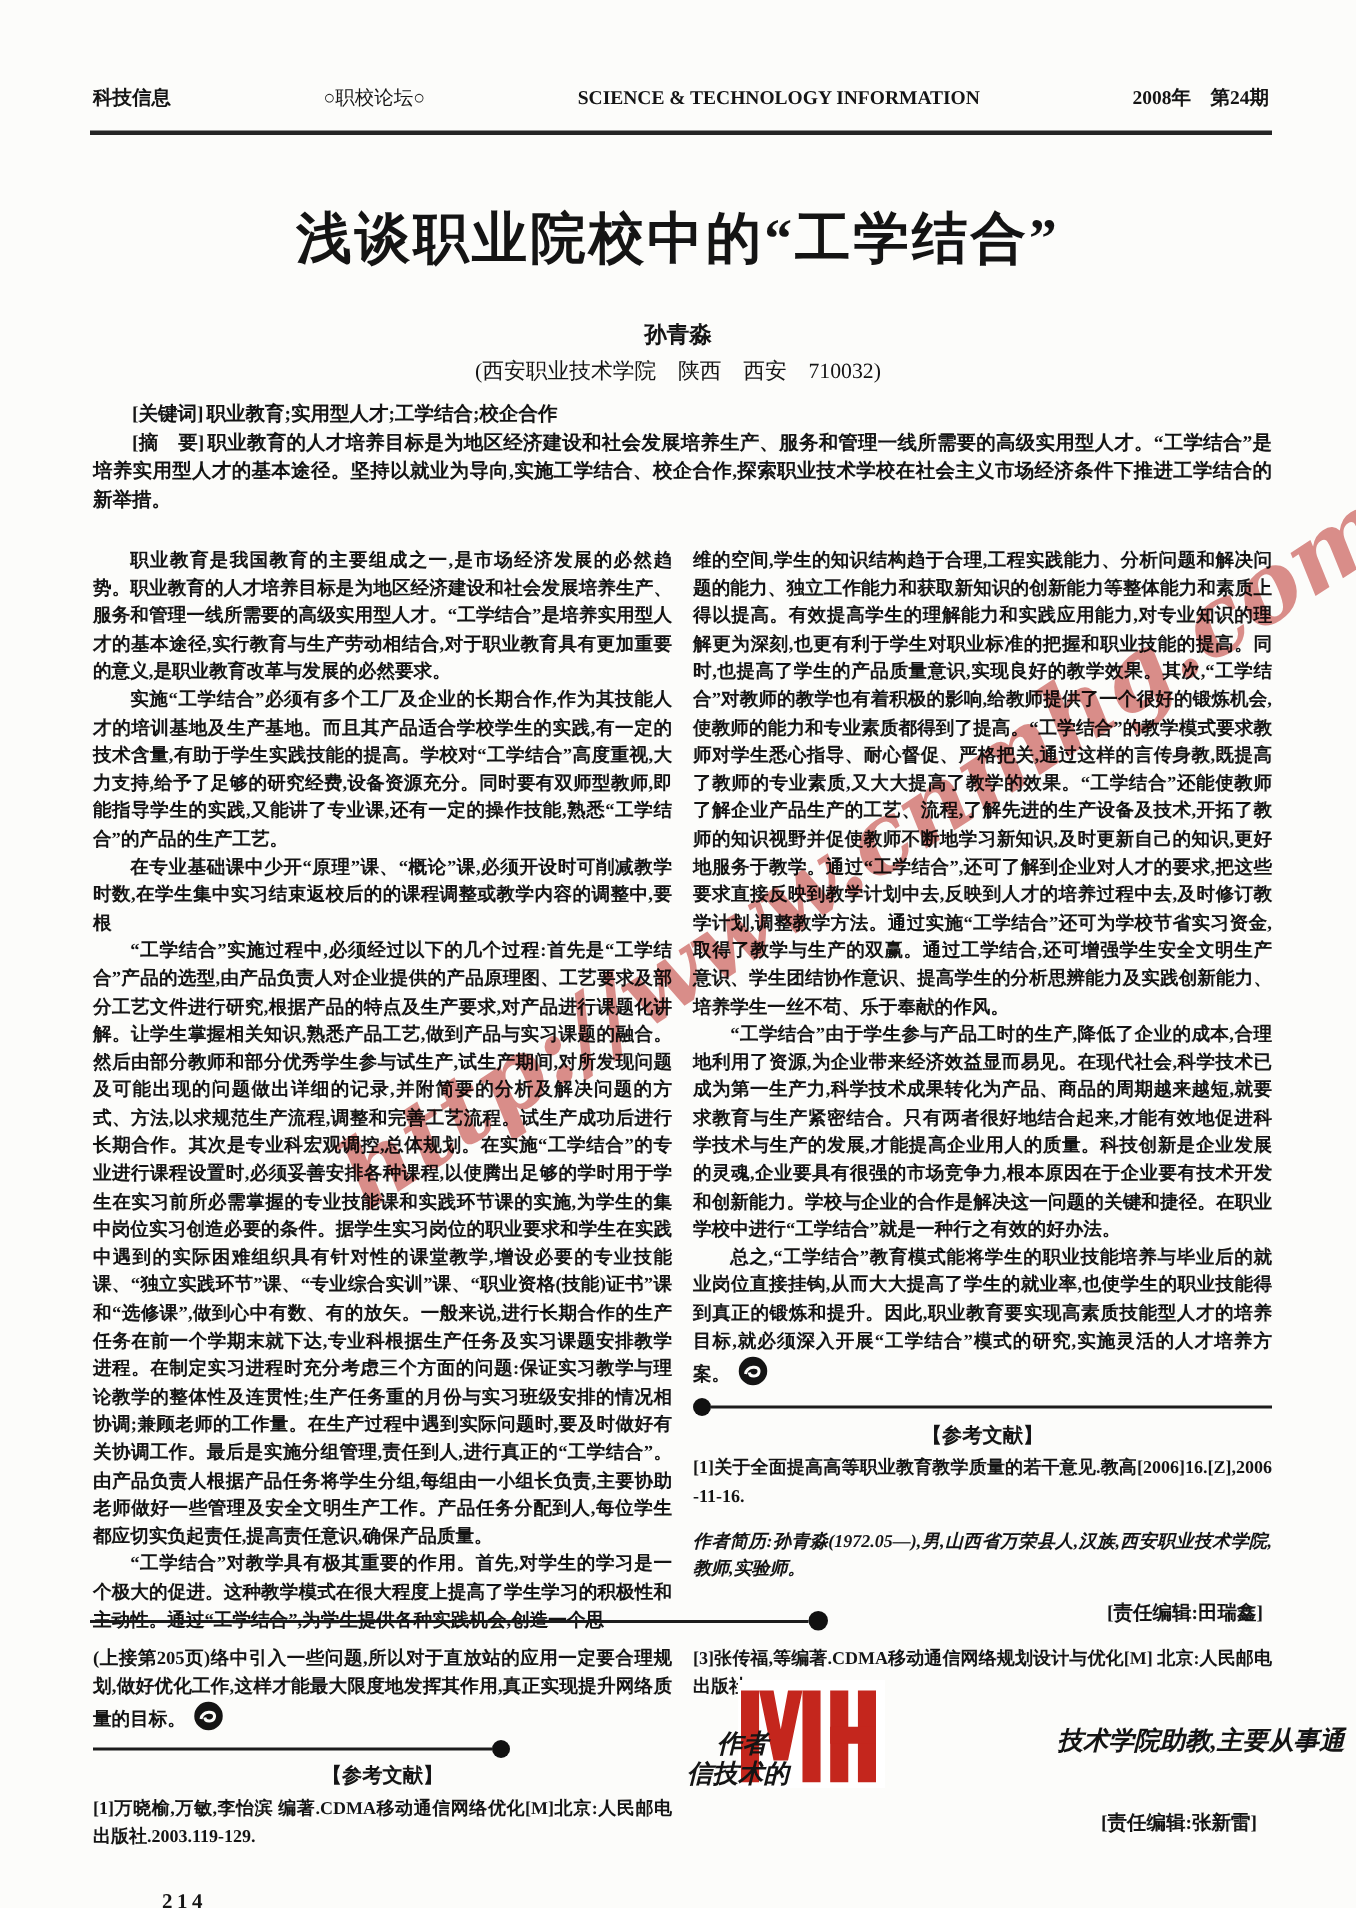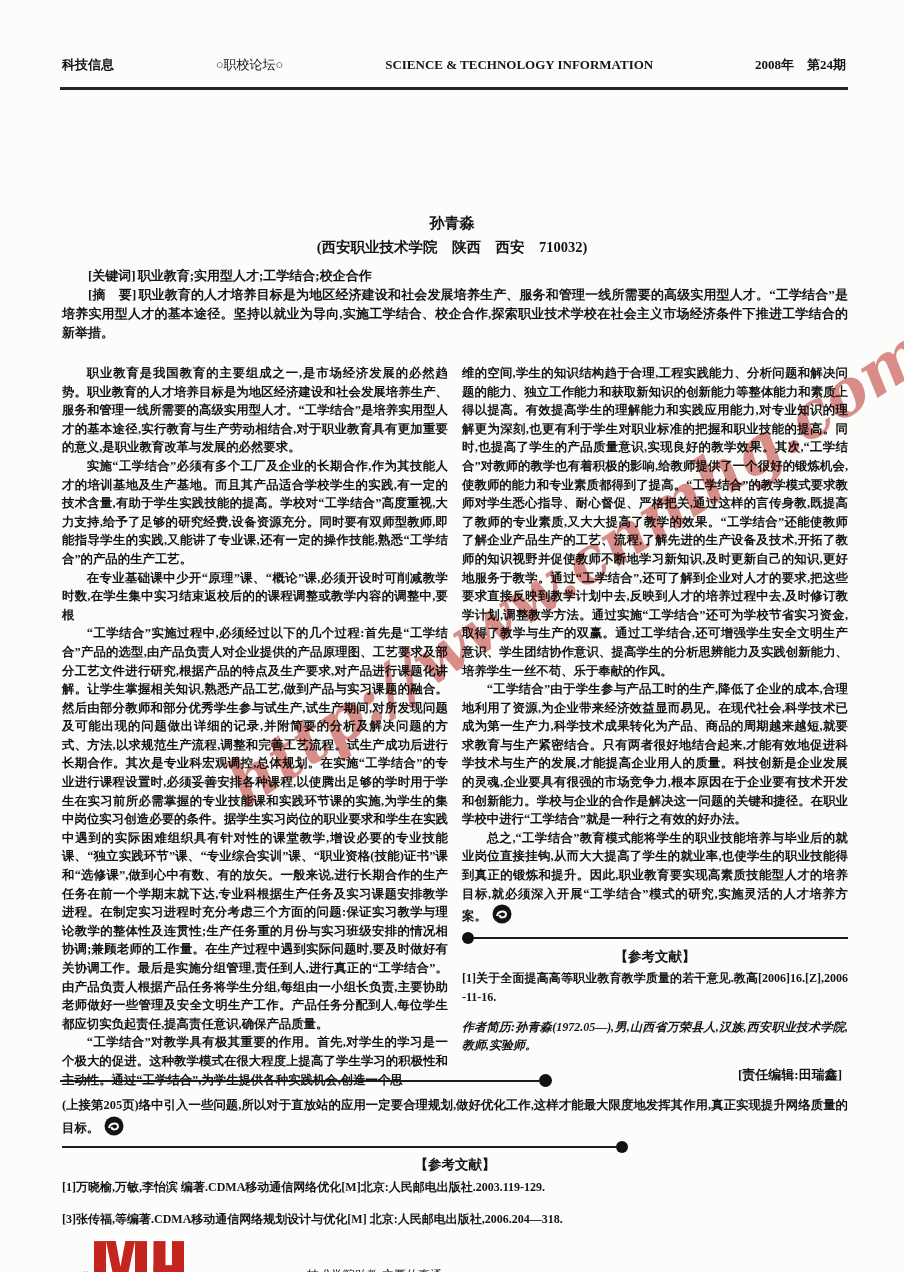--- a/index.html
+++ b/index.html
@@ -7,21 +7,21 @@
         overflow:hidden;font-family:"Liberation Serif","DejaVu Serif",serif;color:#141414;}
   
   .hdr{position:absolute;left:62px;right:58px;top:56px;display:flex;justify-content:space-between;
        align-items:baseline;font-size:13px;font-weight:bold;}
   .hdr .hdr-col{font-weight:normal;}
   .hdr-rule{position:absolute;left:60px;right:56px;top:87px;height:3px;background:#252525;}
   
   .title{position:absolute;left:0;right:0;top:134px;margin:0;text-align:center;
          font-size:37px;font-weight:bold;letter-spacing:2px;}
   .author{position:absolute;left:0;right:0;top:214px;text-align:center;font-size:15px;font-weight:bold;}
-  .affil{position:absolute;left:0;right:0;top:238px;text-align:center;font-size:14.5px;font-weight:bold;}
+  .affil{position:absolute;left:0;right:0;top:238px;text-align:center;font-size:14.5px;font-weight:normal;}
   
   .abstract{position:absolute;left:62px;right:56px;top:266px;font-size:13px;font-weight:bold;
             line-height:19px;text-align:justify;word-break:break-all;}
   .abstract p{margin:0;}
   .abstract .abs{text-indent:2em;}
   .lab{margin-right:2px;}
   
   .main{position:absolute;left:62px;right:56px;top:364px;display:flex;gap:14px;}
   .col{flex:1;min-width:0;font-size:12.4px;line-height:18.6px;font-weight:600;
        text-align:justify;word-break:break-all;}
@@ -33,24 +33,24 @@
   .divider .dot{width:12px;height:12px;border-radius:50%;background:#111;flex:none;}
   .refs-t{margin:3px 0 3px;text-align:center;font-size:13.5px;font-weight:bold;font-family:Liberation Serif, serif;}
   .ref{font-size:12px;line-height:18.5px;font-weight:600;}
   .bio{font-size:12px;line-height:18px;font-style:italic;margin-top:12px !important;}
   .editor{text-align:right;font-weight:bold;font-size:13px;margin-top:12px !important;padding-right:6px;}
   
   .section-rule{position:absolute;left:60px;top:1074px;width:492px;display:flex;align-items:center;}
   .section-rule .ln{flex:1;height:2px;background:#1c1c1c;}
   .section-rule .dot{width:13px;height:13px;border-radius:50%;background:#111;flex:none;}
   
-  .bottom{position:absolute;left:62px;right:56px;top:1096px;display:flex;gap:14px;flex-direction:column;}
+  .bottom{position:absolute;left:62px;right:56px;top:1096px;display:flex;gap:14px;}
   .bottom .divider{width:72%;margin:4px 0 2px;}
   .rel{position:relative;}
-  .frag{position:absolute;z-index:6;font-size:12px;font-weight:normal;font-style:italic;white-space:nowrap;}
+  .frag{position:absolute;z-index:6;font-size:17px;font-weight:bold;font-style:italic;white-space:nowrap;}
   .f1{left:16px;top:58px;}
   .f2{left:243px;top:56px;}
   .f3{left:-4px;top:78px;}
   .ed2{position:absolute;right:4px;top:98px;left:0;z-index:6;}
   
   .cnmhg{position:absolute;left:30px;top:24px;z-index:5;background:#fff;display:flex;
          align-items:flex-start;padding:3px 6px 3px 2px;}
   .lg-t{margin-left:8px;font-family:"Liberation Sans","DejaVu Sans",sans-serif;}
   .lg-cn{font-size:25px;letter-spacing:2px;color:#3d3d3d;line-height:27px;}
   .lg-line{height:3px;background:#c4261d;margin:2px 0 3px;width:103%;}
@@ -71,20 +71,21 @@
 <div class="page">
 
   <div class="hdr">
     <span>科技信息</span>
     <span class="hdr-col">○职校论坛○</span>
     <span>SCIENCE &amp; TECHNOLOGY INFORMATION</span>
     <span>2008年　第24期</span>
   </div>
   <div class="hdr-rule"></div>
 
+  <h1 class="title">浅谈职业院校中的“工学结合”</h1>
   <div class="author">孙青淼</div>
   <div class="affil">(西安职业技术学院　陕西　西安　710032)</div>
 
   <div class="abstract">
     <p class="abs"><b class="lab">[关键词]</b><span>职业教育;实用型人才;工学结合;校企合作</span></p>
     <p class="abs"><b class="lab">[摘　要]</b><span>职业教育的人才培养目标是为地区经济建设和社会发展培养生产、服务和管理一线所需要的高级实用型人才。“工学结合”是培养实用型人才的基本途径。坚持以就业为导向,实施工学结合、校企合作,探索职业技术学校在社会主义市场经济条件下推进工学结合的新举措。</span></p>
   </div>
 
   <div class="main">
     <div class="col">

